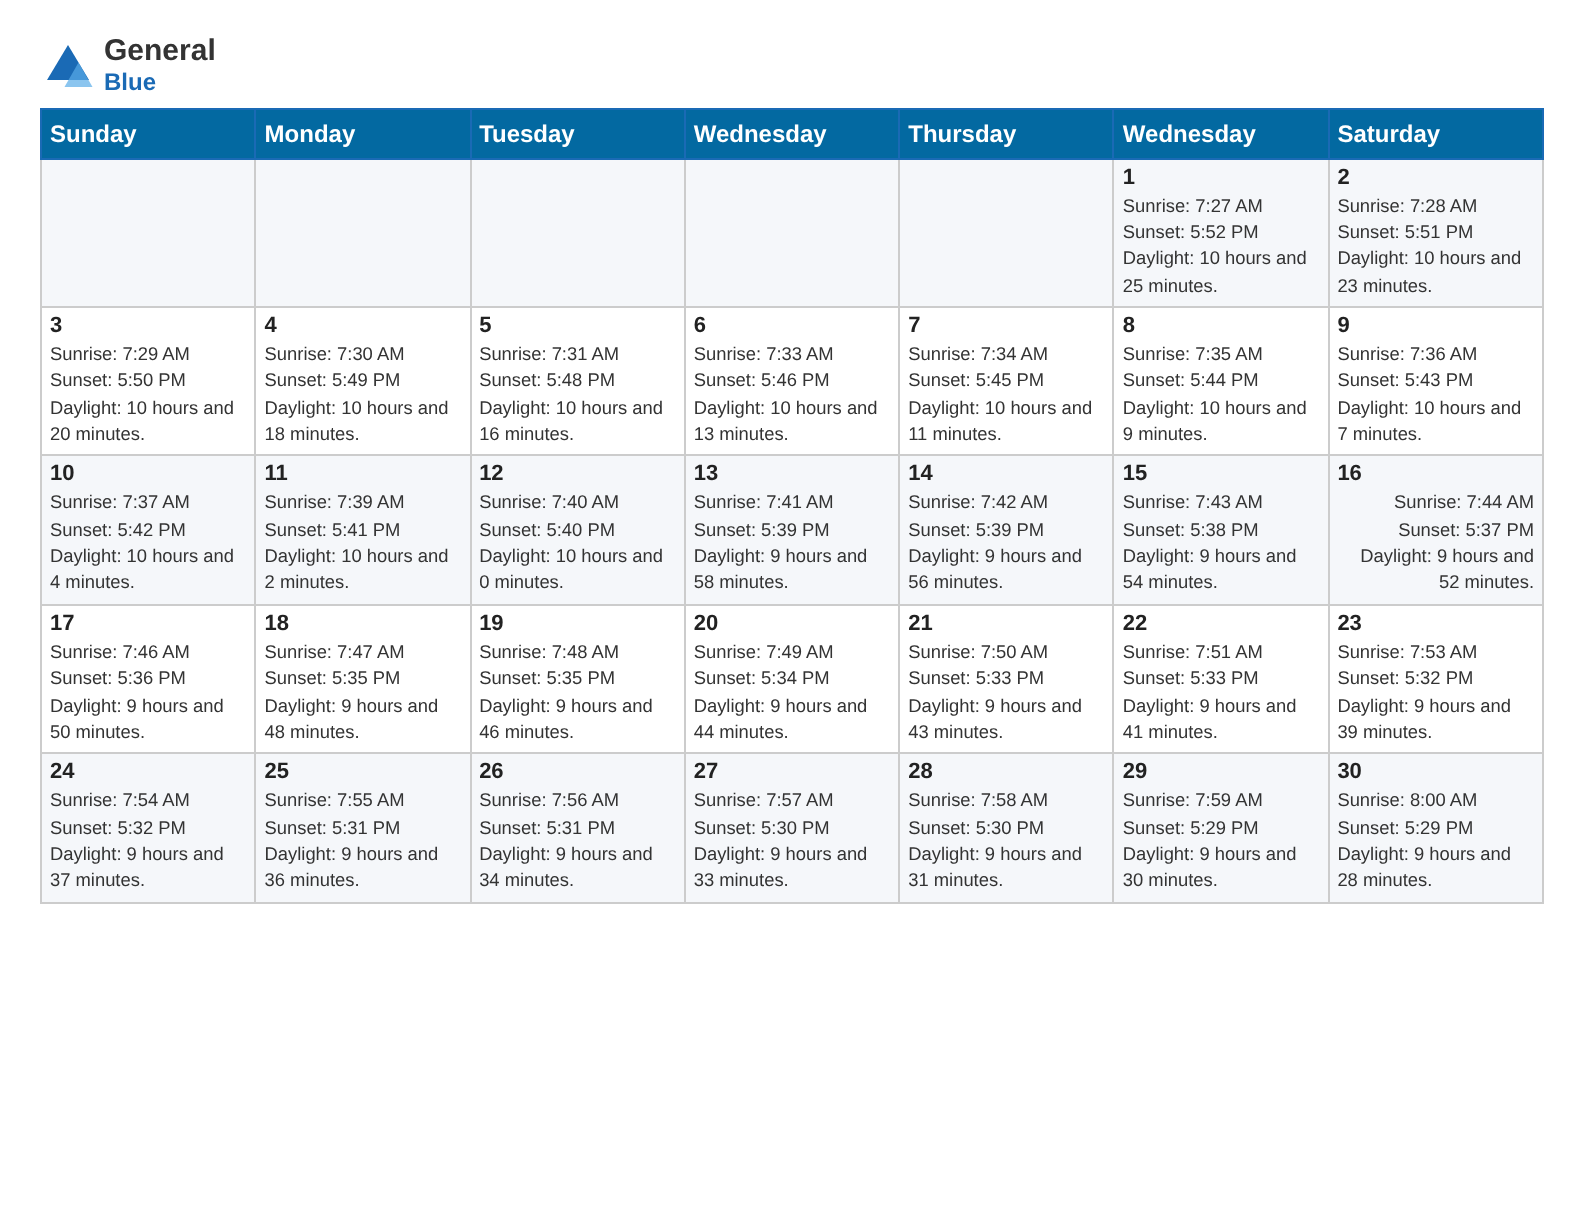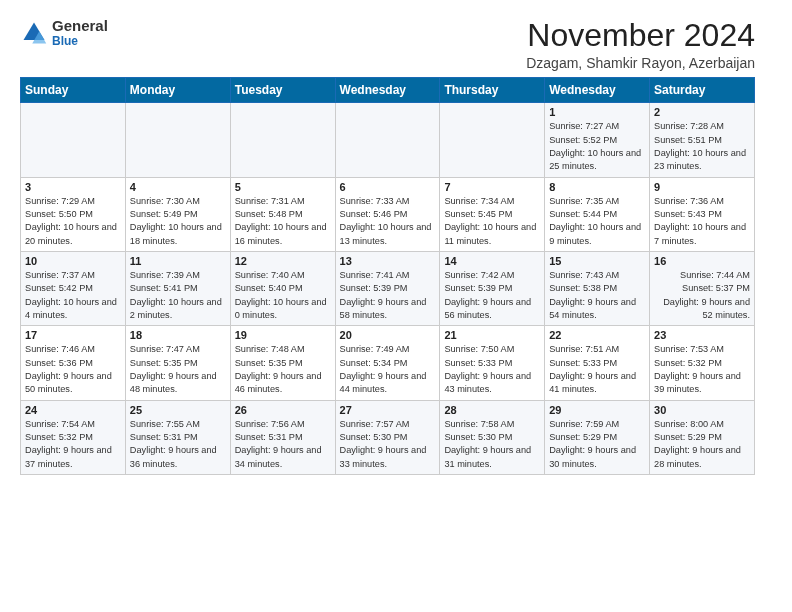--- a/index.html
+++ b/index.html
@@ -5,21 +5,21 @@
     * { margin: 0; padding: 0; box-sizing: border-box; }
     body {
       font-family: Arial, sans-serif;
       background: #fff;
       width: 792px;
       height: 612px;
       overflow: hidden;
     }
     .page {
       width: 792px;
-      padding: 18px 37px 10px 20px;
+      padding: 18px 20px 10px 20px;
     }
     .header {
       display: flex;
       align-items: flex-start;
       justify-content: space-between;
       margin-bottom: 6px;
     }
     .logo {
       display: flex;
       align-items: center;
@@ -110,24 +110,20 @@
     <div class="logo">
       <svg class="logo-icon" viewBox="0 0 32 32">
         <polygon points="16,4 28,24 4,24" fill="#1a6ab5"></polygon>
         <polygon points="22,14 30,28 14,28" fill="#5aace8" opacity="0.7"></polygon>
       </svg>
       <div class="logo-text">
         <span class="logo-general">General</span>
         <span class="logo-blue">Blue</span>
       </div>
     </div>
-    <div class="title-block">
-      <div class="month-title">November 2024</div>
-      <div class="location">Dzagam, Shamkir Rayon, Azerbaijan</div>
-    </div>
   </div>
 
   <table>
     <thead>
       <tr>
       <th>Sunday</th>
           <th>Monday</th>
           <th>Tuesday</th>
           <th>Wednesday</th>
           <th>Thursday</th>

